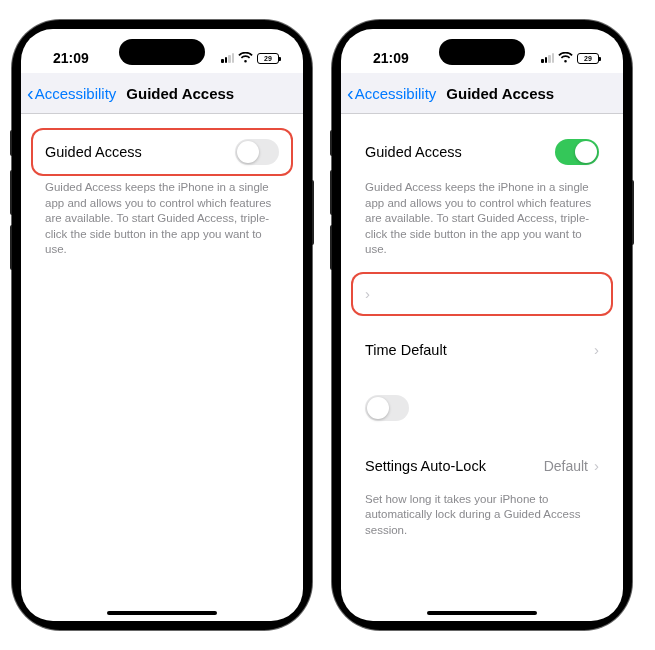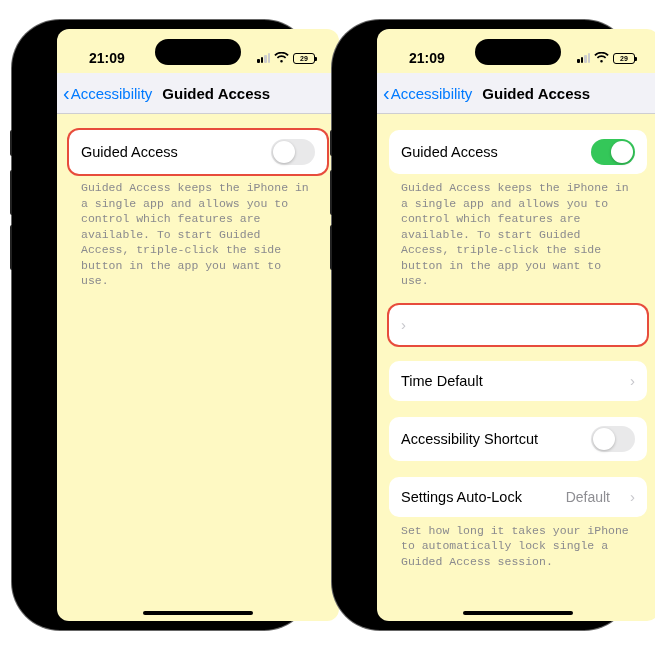--- a/index.html
+++ b/index.html
@@ -54,25 +54,24 @@
       left: -2px;
       top: 205px;
       width: 2px;
       height: 45px;
       background: #222;
       border-radius: 2px 0 0 2px;
     }
     .screen {
       width: 100%;
       height: 100%;
-      background: #fef9c3;
-      border-radius: 12px;
+      background: #ffffff;
+      border-radius: 32px;
       overflow: hidden;
       position: relative;
-      margin-left: 36px;
     }
     .dynamic-island {
       position: absolute;
       top: 10px;
       left: 50%;
       transform: translateX(-50%);
       width: 86px;
       height: 26px;
       background: #000;
       border-radius: 16px;
@@ -129,28 +128,27 @@
     .cell {
       display: flex;
       align-items: center;
       justify-content: space-between;
       min-height: 40px;
       padding: 9px 12px;
       font-size: 14.5px;
       color: #000;
     }
     .cell-label { }
-    .cell-value { color: #8e8e93; font-size: 14px; display: flex; align-items: center; gap: 20px; justify-content: space-between; }
+    .cell-value { color: #8e8e93; font-size: 14px; display: flex; align-items: center; gap: 6px; justify-content: space-between; }
     .chevron { color: #c7c7cc; font-size: 15px; font-weight: 400; }
     .footer-text {
       font-size: 11.5px;
       line-height: 1.35;
       color: #8a8a8e;
       padding: 6px 24px 0 24px;
-      font-family: Liberation Mono, monospace;
     }
     .toggle {
       width: 44px; height: 26px; border-radius: 13px;
       position: relative; transition: background .2s;
     }
     .toggle-off { background: #e9e9ea; }
     .toggle-on { background: #34c759; }
     .toggle-knob {
       width: 22px; height: 22px; background: #fff;
       border-radius: 50%; position: absolute; top: 2px;
@@ -285,37 +283,36 @@
           <div class="cell">
             <span class="cell-label">Time Default</span>
             <span class="chevron">›</span>
           </div>
         </div>
       </div>
 
       <div class="group">
         <div class="cell-card">
           <div class="cell">
-            <span class="cell-label">Accessibility Shortcut</span>
             <div class="toggle toggle-off">
               <div class="toggle-knob"></div>
             </div>
           </div>
         </div>
       </div>
 
       <div class="group">
         <div class="cell-card">
           <div class="cell">
             <span class="cell-label">Settings Auto-Lock</span>
             <span class="cell-value">
               <span>Default</span>
               <span class="chevron">›</span>
             </span>
           </div>
         </div>
-        <div class="footer-text">Set how long it takes your iPhone to automatically lock single a Guided Access session.</div>
+        <div class="footer-text">Set how long it takes your iPhone to automatically lock during a Guided Access session.</div>
       </div>
     </div>
 
     <div class="home-indicator"></div>
   </div>
 </div>
 
 </body></html>

